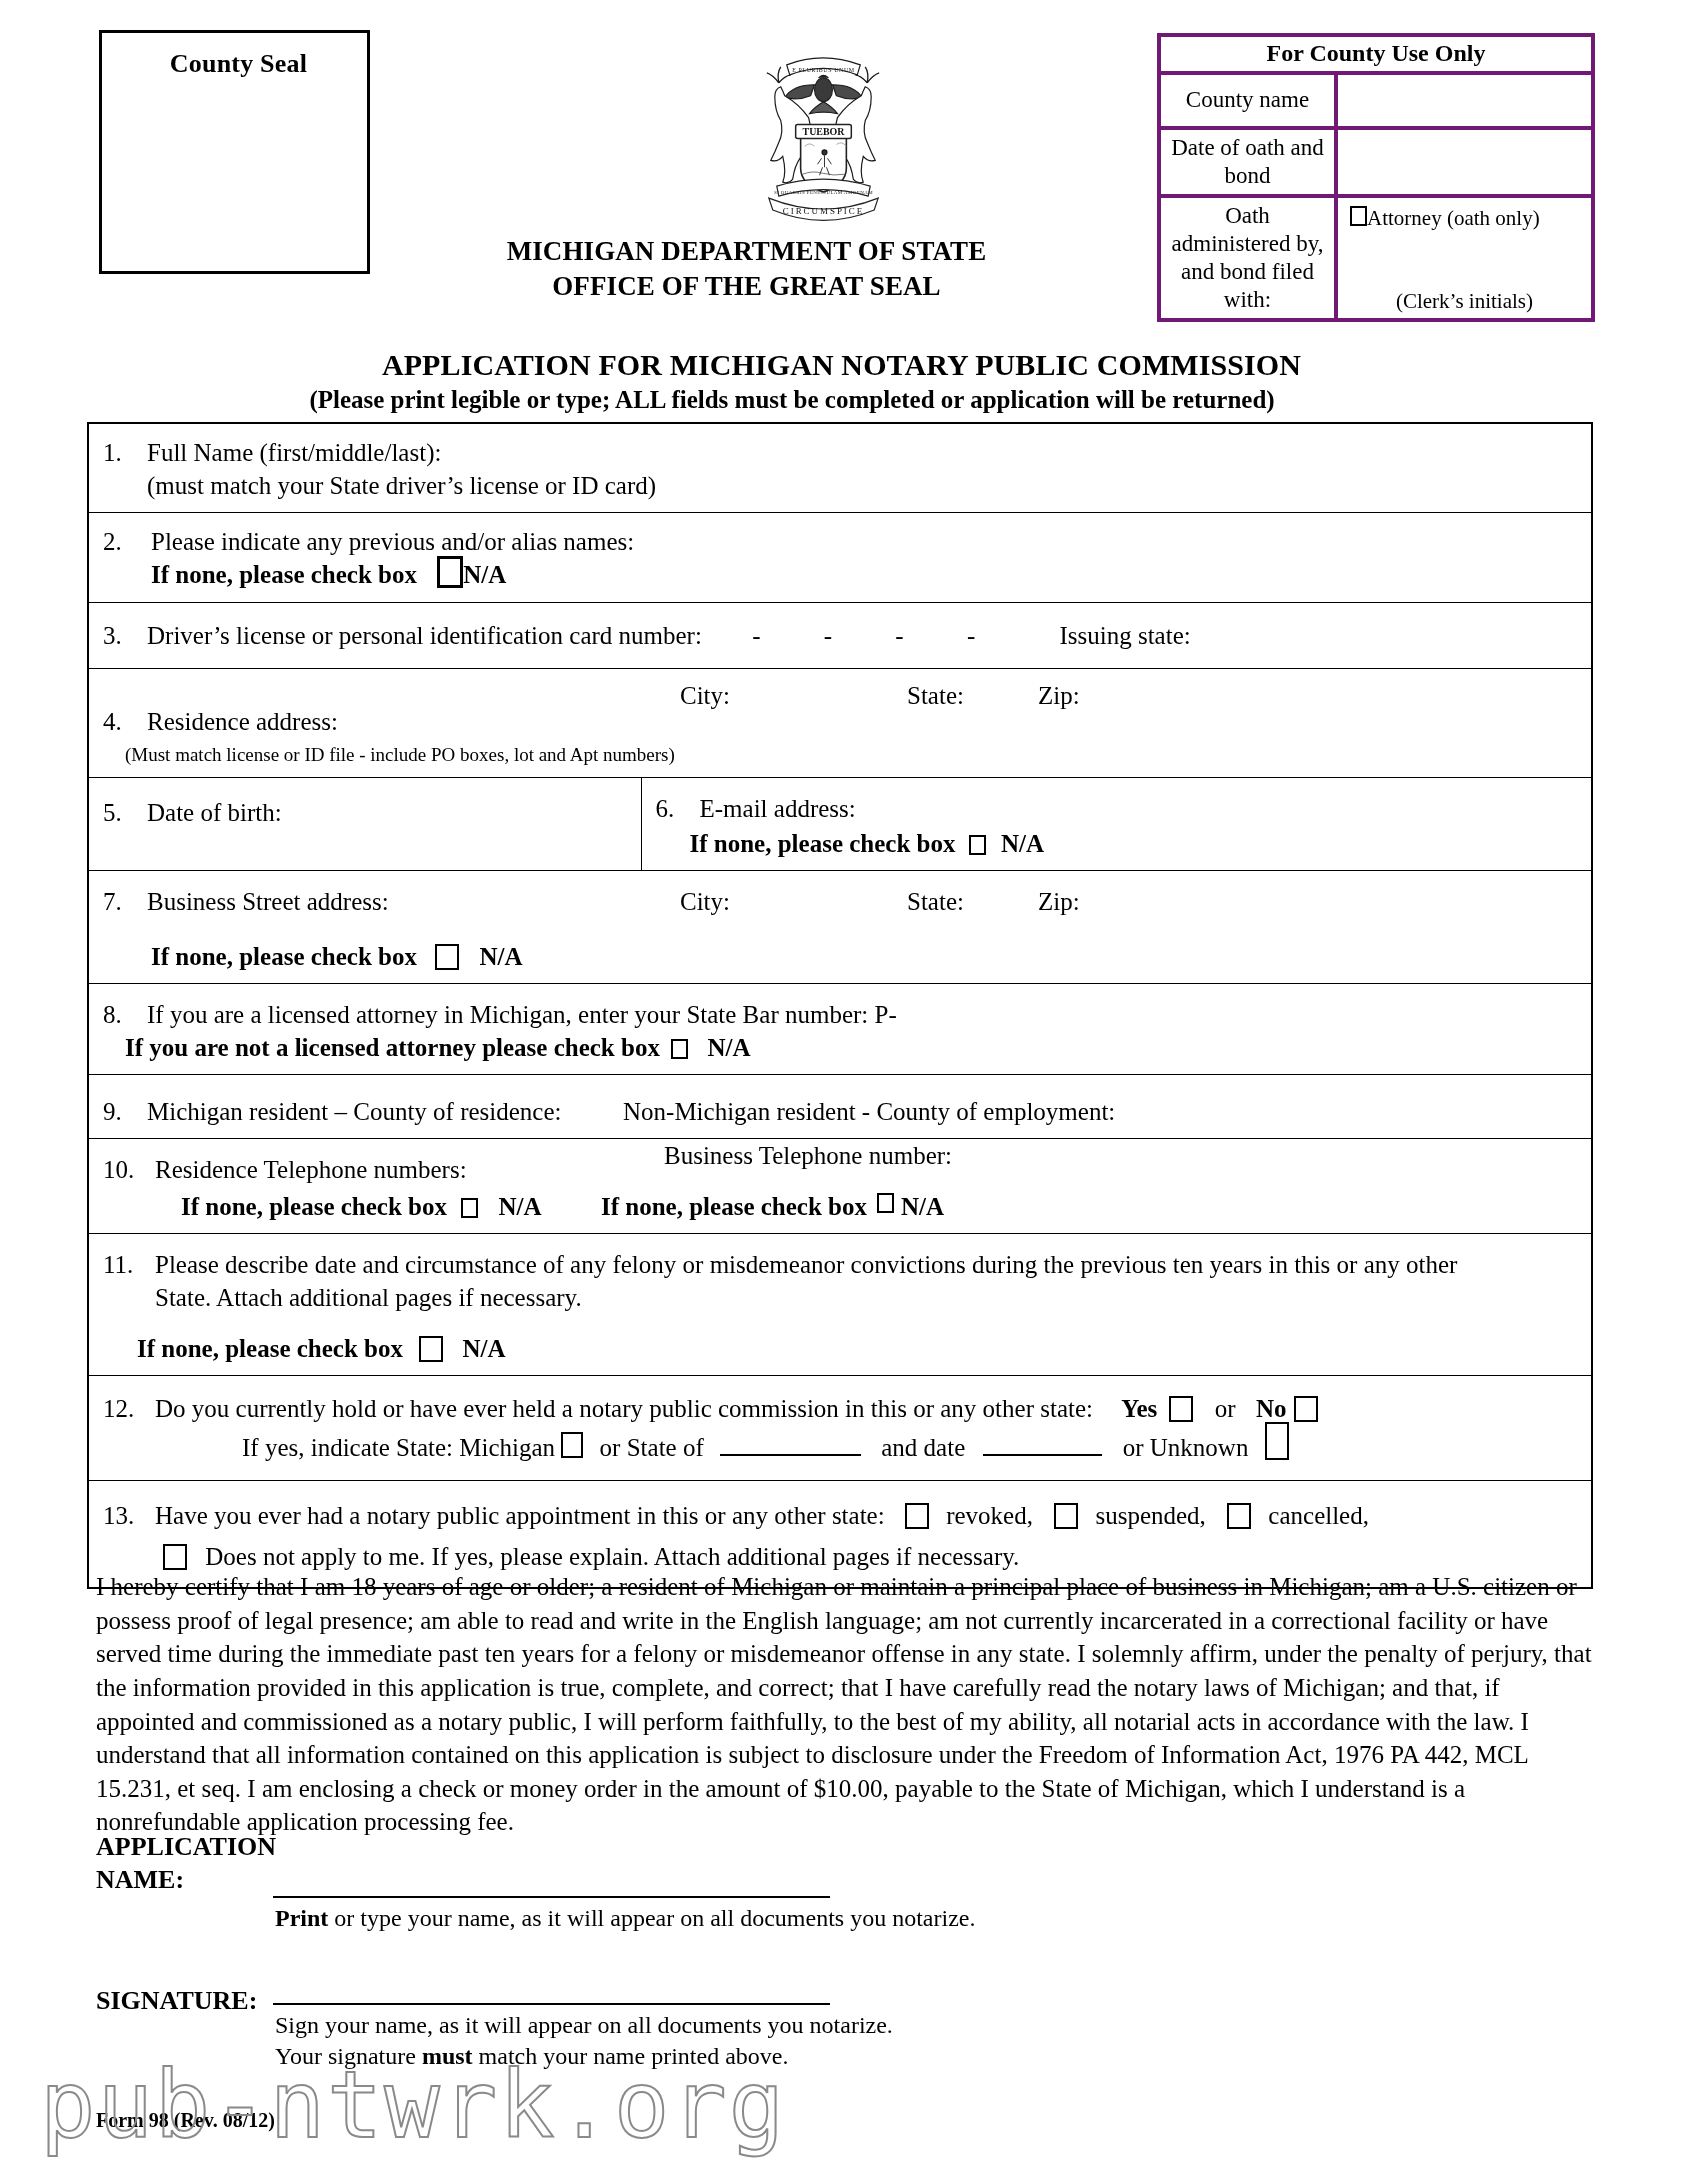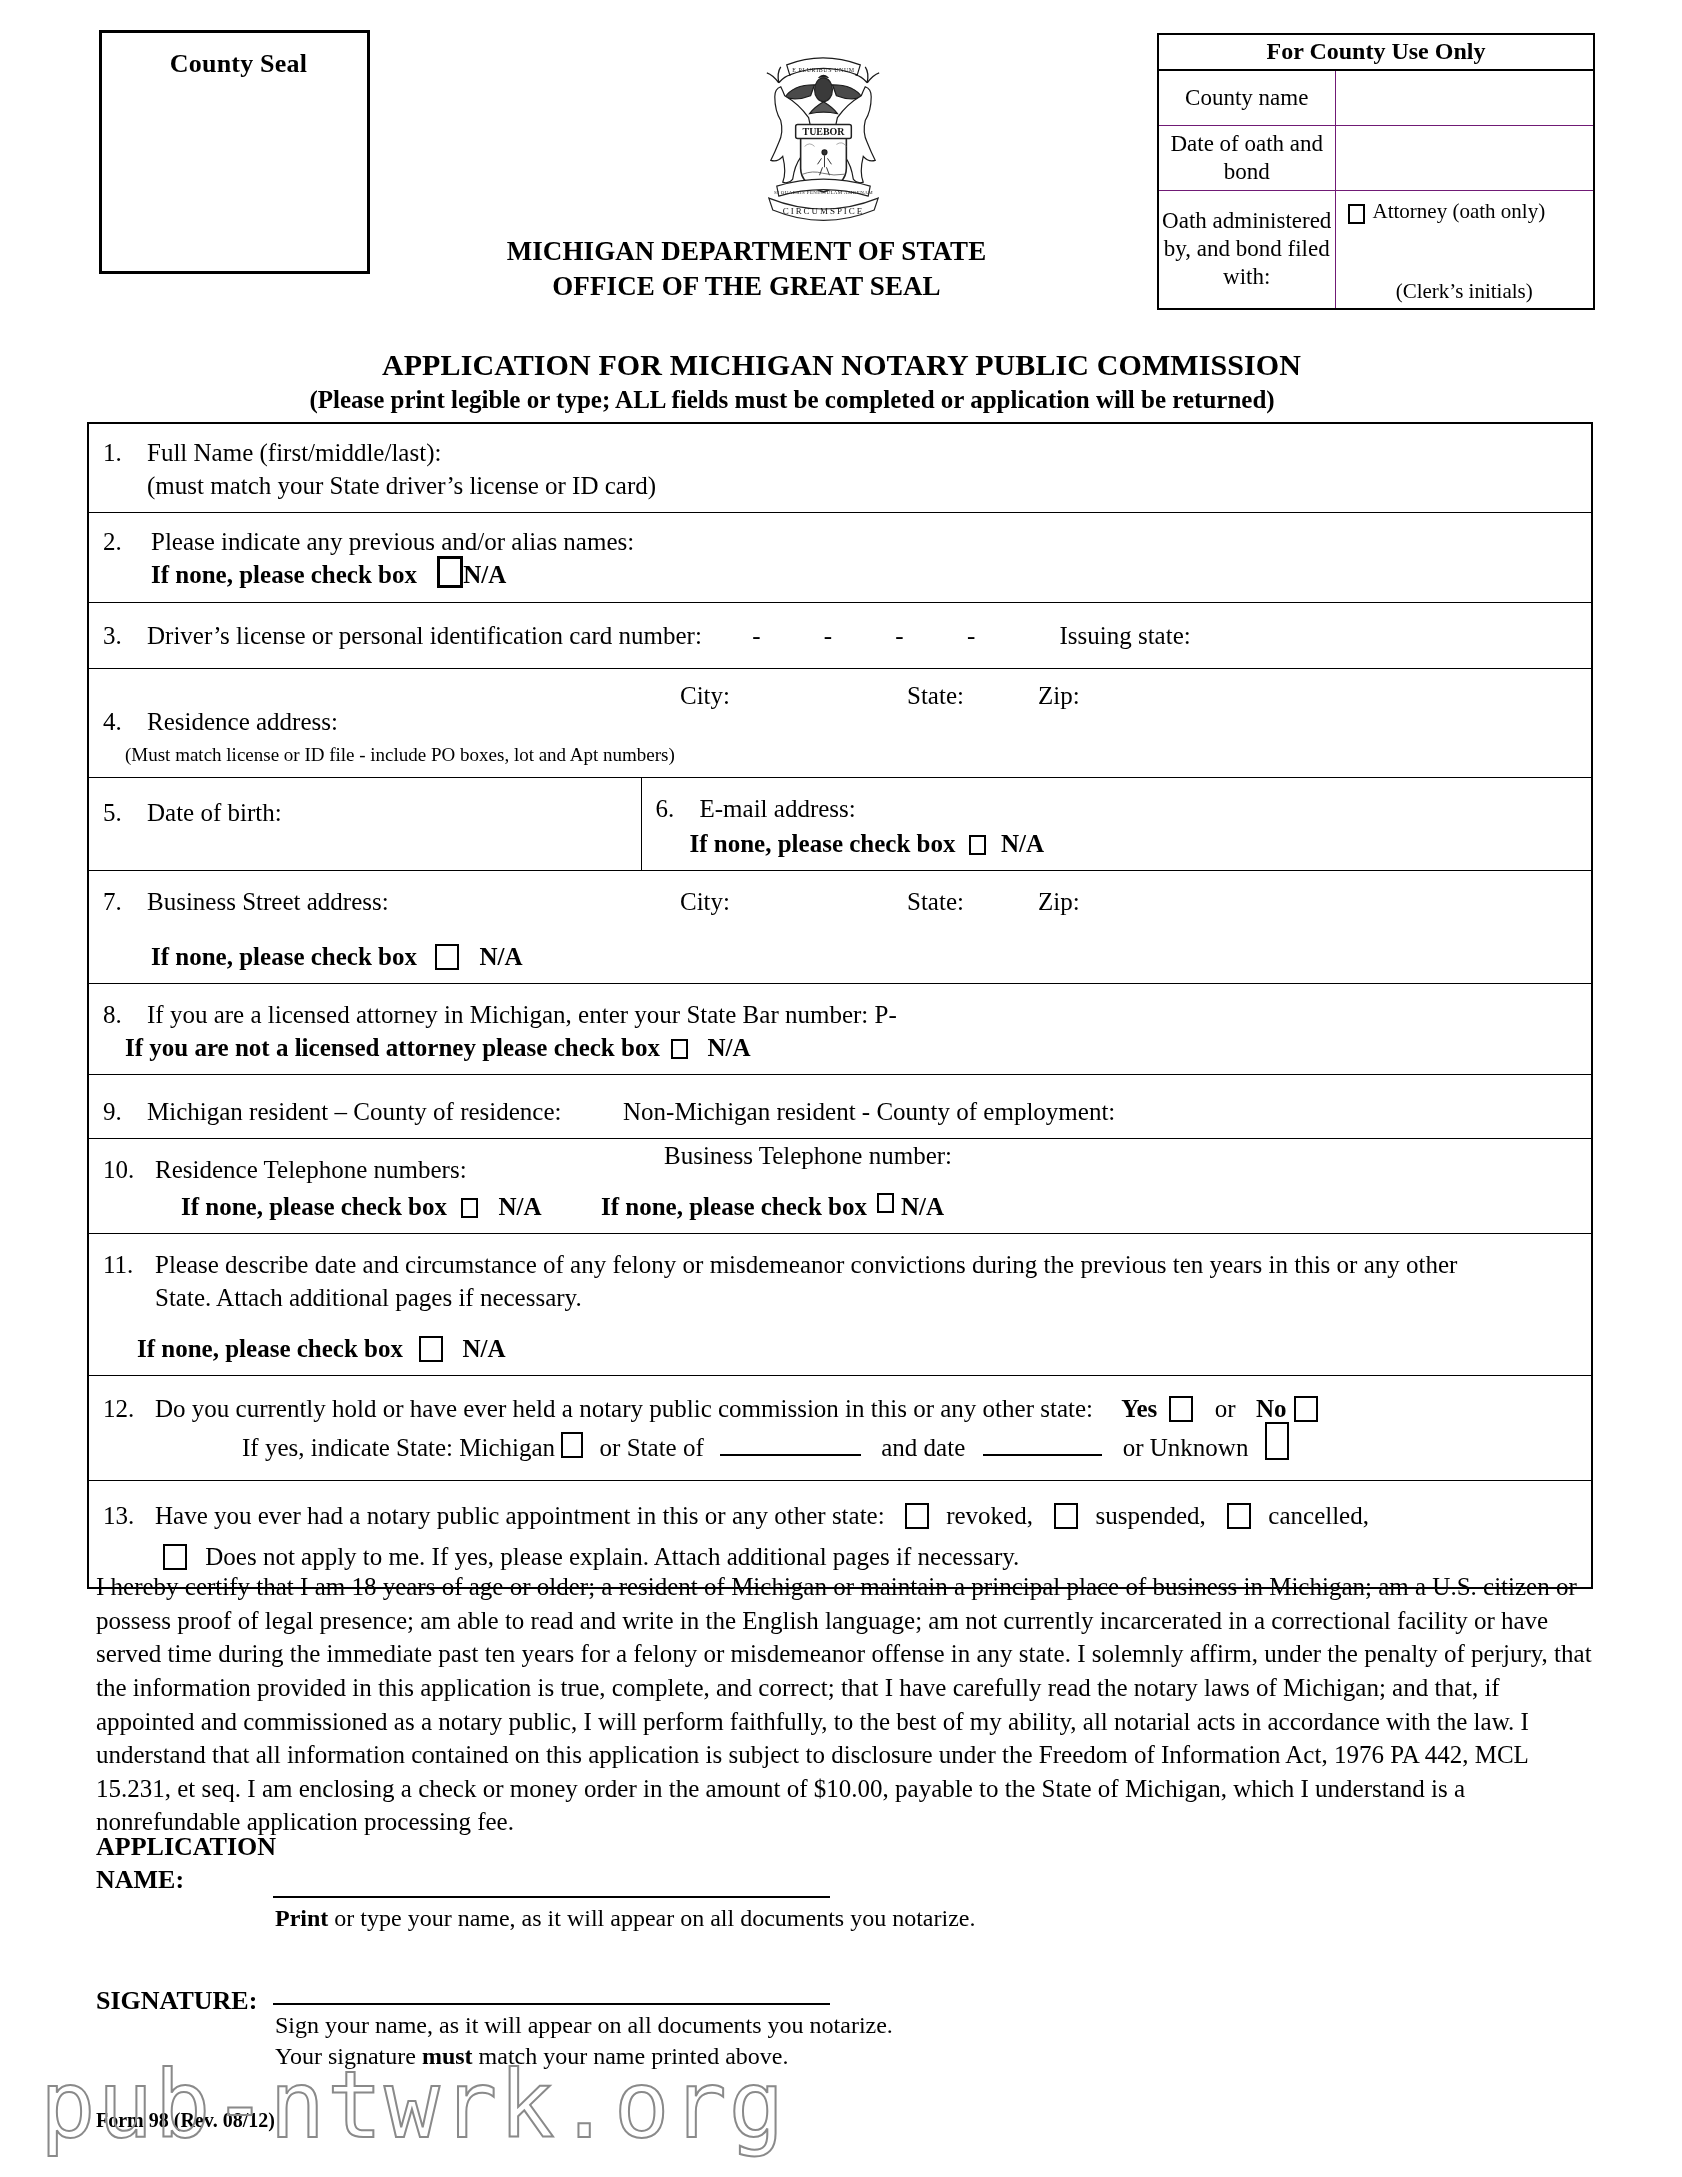--- a/index.html
+++ b/index.html
@@ -74,21 +74,21 @@
     position: absolute;
     left: 1157px;
     top: 33px;
     width: 438px;
     border: 2px solid #000;
     box-sizing: border-box;
     border-collapse: collapse;
     font-size: 23px;
   }
   .county-use td {
-    border: 1px solid #701a75;
+    border: 4px solid #701a75;
     padding: 0;
     vertical-align: middle;
     box-sizing: border-box;
   }
   .cu-title {
     text-align: center;
     font-weight: bold;
     font-size: 24px;
     padding: 3px 0 4px 0 !important;
     border-bottom: 2px solid #000 !important;
@@ -103,22 +103,21 @@
   .cu-r1 { height: 55px; }
   .cu-r2 { height: 58px; }
   .cu-r3 { height: 119px; }
   .cu-oath-cell {
     position: relative;
     vertical-align: top !important;
     padding: 8px 0 0 12px !important;
   }
   .cu-attorney-row {
     display: flex;
-    align-items: flex-end;
-    gap: 8px;
+    align-items: flex-start;
     font-size: 21px;
   }
   .cu-clerk {
     position: absolute;
     bottom: 4px;
     left: 0;
     width: 100%;
     text-align: center;
     font-size: 21px;
   }

